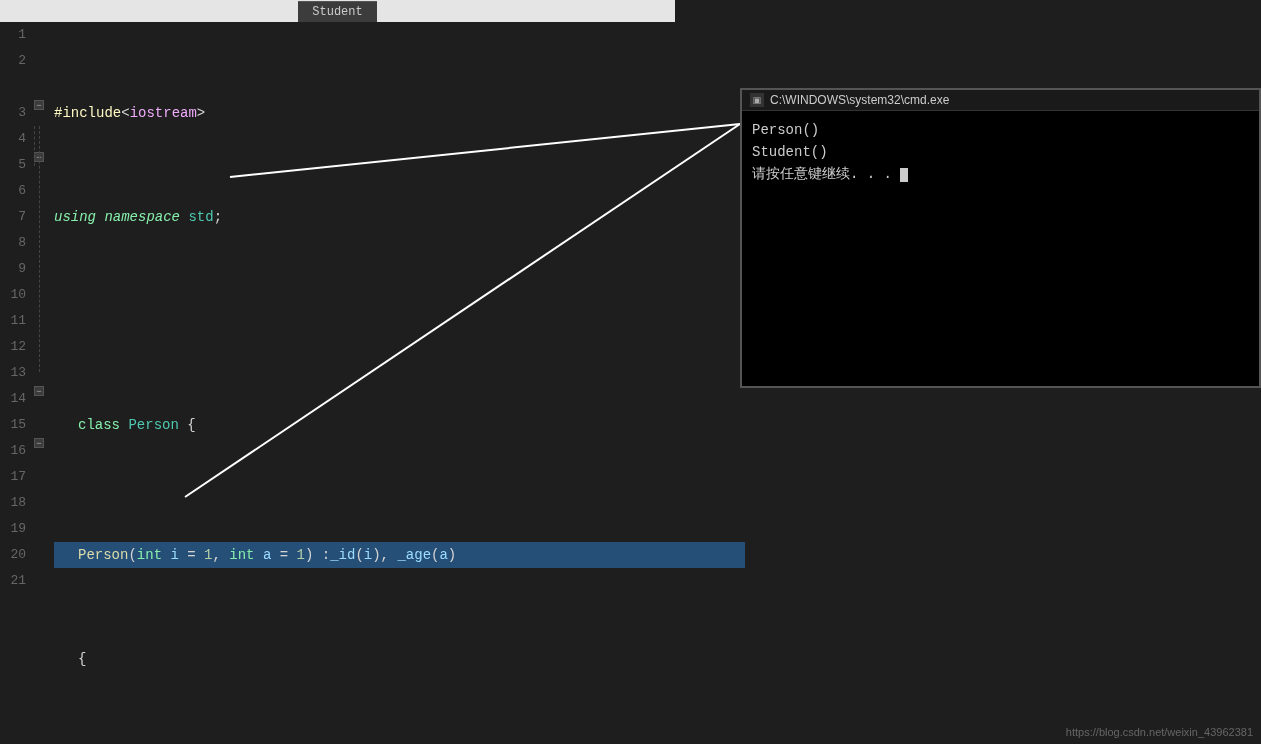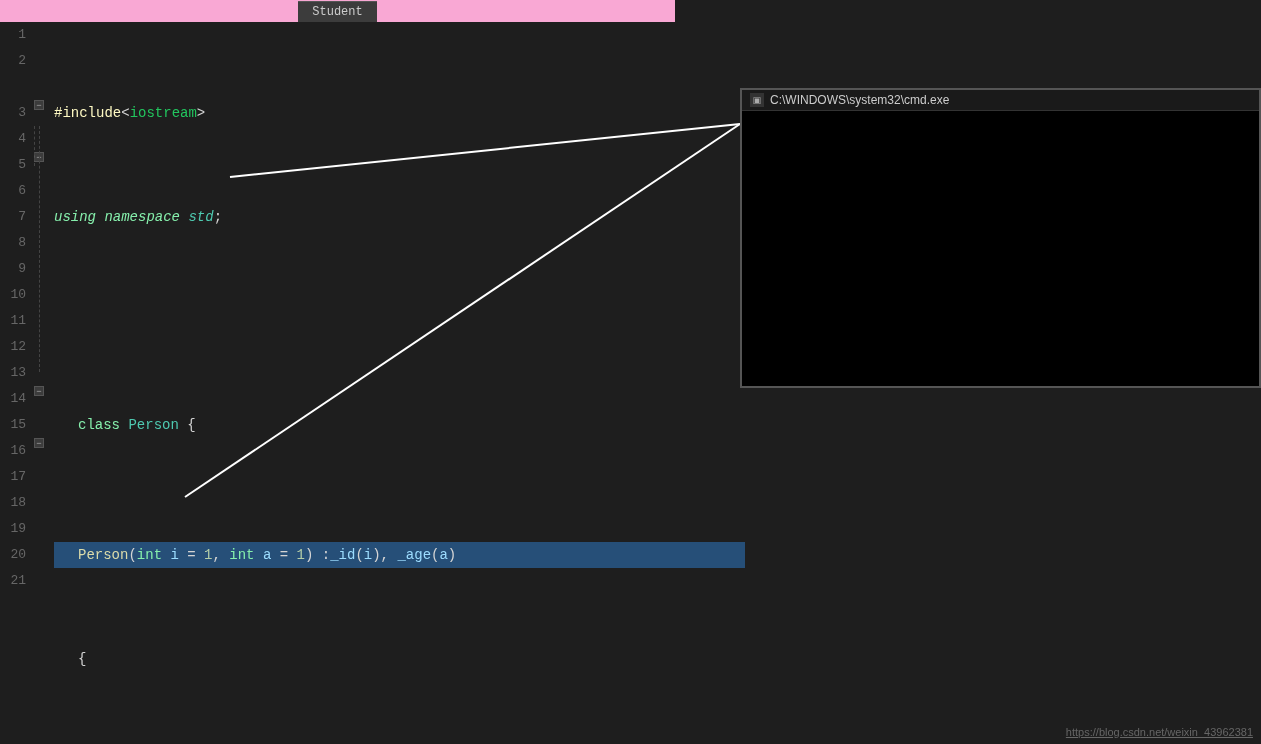--- a/index.html
+++ b/index.html
@@ -21,21 +21,21 @@
       background: #1e1e1e;
       overflow: hidden;
     }
 
     
     .tab-bar {
       position: absolute;
       top: 0; left: 0;
       width: 675px;
       height: 22px;
-      background: #f9a8d4;
+      background: #e5e5e5;
       display: flex;
       align-items: center;
       justify-content: center;
     }
     .tab-item {
       color: #ccc;
       font-size: 12px;
       padding: 3px 14px;
       background: #3c3c3c;
       border-top: 1px solid #555;
@@ -160,21 +160,20 @@
 
     
     .watermark {
       position: absolute;
       bottom: 6px;
       right: 8px;
       color: #666;
       font-size: 11px;
       font-family: Arial, sans-serif;
       z-index: 20;
-      text-decoration: underline;
     }
   </style>
 </head>
 <body>
 
 <div class="editor-area">
 
   <div class="tab-bar">
     <div class="tab-item">Student</div>
   </div>
@@ -211,23 +210,23 @@
       <div style="position:absolute; top:130px; left:2px; width:10px; height:10px; border:1px solid #555; background:#3c3c3c; color:#aaa; font-size:9px; line-height:10px; text-align:center; cursor:pointer;">−</div>
       <div style="position:absolute; top:364px; left:2px; width:10px; height:10px; border:1px solid #555; background:#3c3c3c; color:#aaa; font-size:9px; line-height:10px; text-align:center; cursor:pointer;">−</div>
       <div style="position:absolute; top:416px; left:2px; width:10px; height:10px; border:1px solid #555; background:#3c3c3c; color:#aaa; font-size:9px; line-height:10px; text-align:center; cursor:pointer;">−</div>
 
       <div style="position:absolute; top:104px; left:7px; width:1px; height:246px; border-left:1px dashed #444;"></div>
       <div style="position:absolute; top:104px; left:2px; width:1px; height:40px; border-left:1px dashed #444;"></div>
     </div>
 
     <div class="code-lines">
       
-      <div style="line-height:26px;"><span class="kw2">#include</span><span style="color:#d4d4d4">&lt;</span><span style="color:#22c55e">iostream</span><span style="color:#d4d4d4">&gt;</span></div>
-      
-      <div style="line-height:26px;"><span class="kw" style="font-style:italic;">using namespace</span> <span class="ns" style="font-style:italic;">std</span><span>;</span></div>
+      <div style="line-height:26px;"><span class="kw2">#include</span><span style="color:#d4d4d4">&lt;</span><span style="color:#f0abfc">iostream</span><span style="color:#d4d4d4">&gt;</span></div>
+      
+      <div style="line-height:26px;"><span class="kw" style="font-style:italic;">using namespace</span> <span class="ns" style="">std</span><span>;</span></div>
       
       <div style="line-height:26px;">&nbsp;</div>
       
       <div style="line-height:26px;margin-left:24px;"><span class="kw">class</span> <span class="class-name">Person</span> <span>{</span></div>
       
       
       <div style="line-height:26px; background:#264f78;"><span style="padding-left:24px;"></span><span class="yellow">Person</span><span style="color:#d4d4d4">(</span><span class="kw">int</span><span style="color:#9cdcfe"> i</span><span> = </span><span class="num">1</span><span>, </span><span class="kw">int</span><span style="color:#9cdcfe"> a</span><span> = </span><span class="num">1</span><span>) :</span><span style="color:#9cdcfe">_id</span><span>(</span><span style="color:#9cdcfe">i</span><span>), </span><span style="color:#9cdcfe">_age</span><span>(</span><span style="color:#9cdcfe">a</span><span>)</span></div>
       
       <div style="line-height:26px;"><span style="padding-left:24px;"></span><span>{</span></div>
       
@@ -269,18 +268,23 @@
 
     <line x1="185" y1="497" x2="740" y2="124" stroke="white" stroke-width="2"></line>
   </svg>
 </div>
 
 <div class="cmd-window">
   <div class="cmd-titlebar">
     <span class="cmd-icon">▣</span>
     <span>C:\WINDOWS\system32\cmd.exe</span>
   </div>
+  <div class="cmd-content">
+    <div>Person()</div>
+    <div>Student()</div>
+    <div><span>请按任意键继续. . .</span> <span class="cmd-cursor"></span></div>
+  </div>
 </div>
 
 <div class="annotation-box">
 </div>
 
 <div class="watermark">https://blog.csdn.net/weixin_43962381</div>
 
 </body></html>

